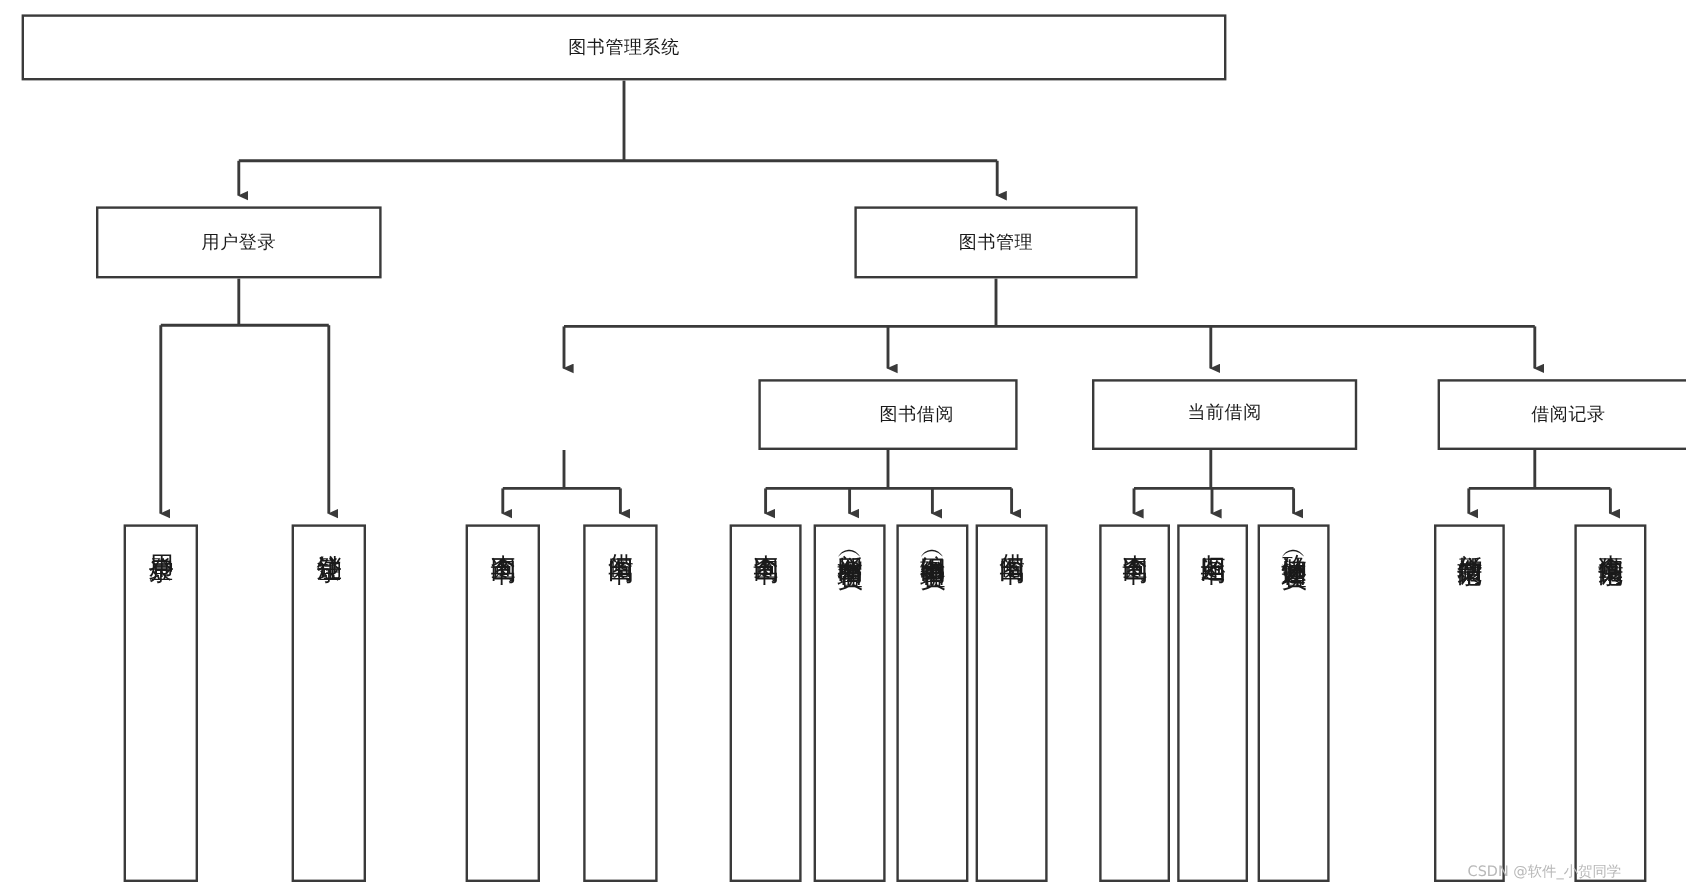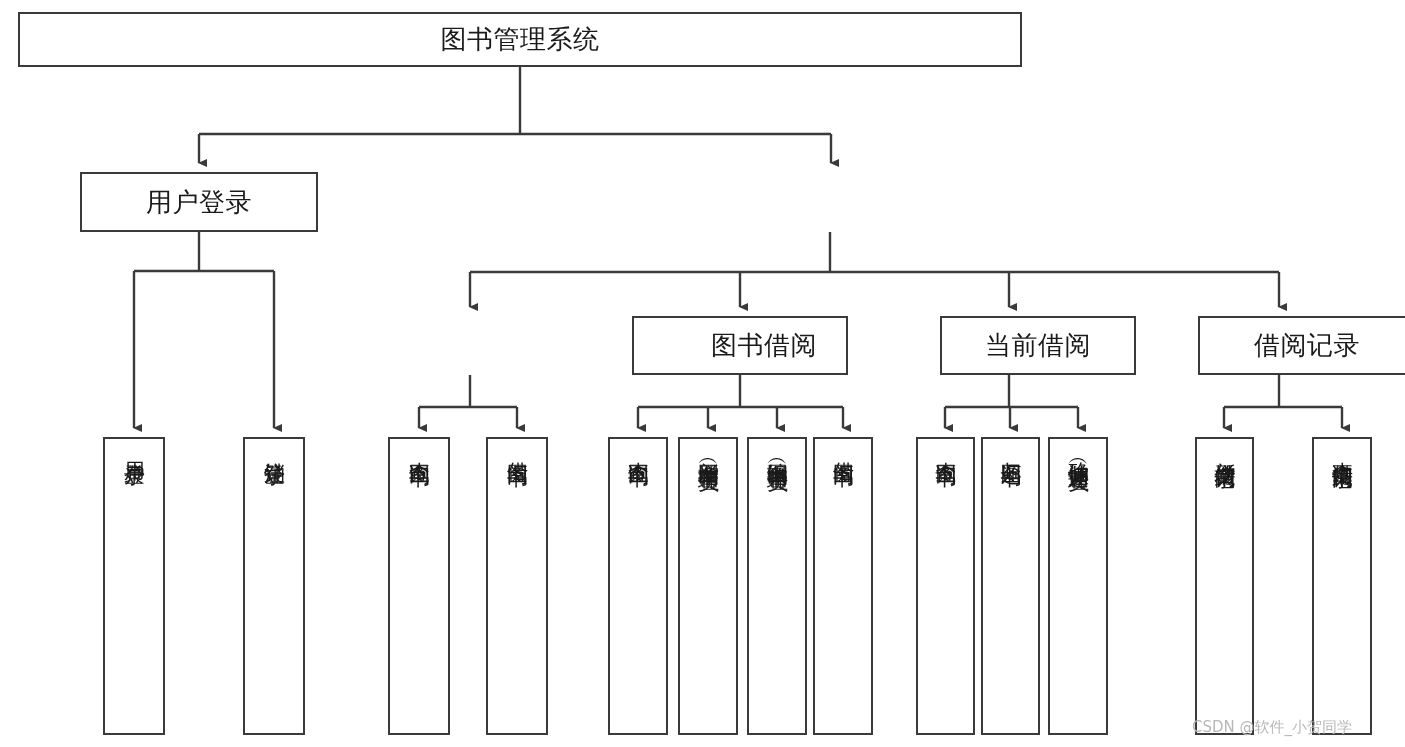--- a/index.html
+++ b/index.html
@@ -31,44 +31,45 @@
     background: #ffffff;
     display: flex;
     align-items: center;
     justify-content: center;
     color: #1a1a1a;
   }
   .node-box.root {
     border-width: 2px;
   }
   .node-label-h {
-    font-size: 26px;
+    font-size: 15px;
     line-height: 1.1;
     letter-spacing: 0.5px;
     white-space: nowrap;
   }
   .node-box.leaf {
     align-items: flex-start;
     padding-top: 6px;
   }
   .node-label-v {
     writing-mode: vertical-rl;
     text-orientation: upright;
     font-size: 21px;
     line-height: 1.18;
     letter-spacing: 1.5px;
     white-space: nowrap;
   }
   #watermark {
     position: absolute;
-    font-size: 15px;
+    font-size: 12px;
     color: #b8b8b8;
     white-space: nowrap;
     user-select: none;
     pointer-events: none;
+    margin-left: 31px;
   }
 </style>
 </head>
 <body>
 
 <div id="canvas">
 
   <svg id="diagram-svg" viewBox="0 0 1405 747" xmlns="http://www.w3.org/2000/svg">
     <defs>
       <marker id="arrowhead" markerWidth="9" markerHeight="9" refX="4" refY="8" orient="auto" markerUnits="userSpaceOnUse">
@@ -120,27 +121,30 @@
   </svg>
 
   <div class="node-box root" style="left:18px; top:12px; width:1004px; height:55px;">
     <span class="node-label-h">图书管理系统</span>
   </div>
 
   <div class="node-box" style="left:80px; top:172px; width:238px; height:60px;">
     <span class="node-label-h">用户登录</span>
   </div>
 
+  <div class="node-box" style="left:712px; top:172px; width:236px; height:60px;">
+    <span class="node-label-h">图书管理</span>
+  </div>
 
 
   <div class="node-box" style="left:632px; top:316px; width:216px; height:59px;padding-left:48px;">
     <span class="node-label-h">图书借阅</span>
   </div>
 
-  <div class="node-box" style="left:940px; top:316px; width:196px; height:59px;">
+  <div class="node-box" style="left:910px; top:316px; width:221px; height:59px;font-family:Liberation Mono, monospace;">
     <span class="node-label-h">当前借阅</span>
   </div>
 
   <div class="node-box" style="left:1170px; top:316px; width:218px; height:59px;margin-left:28px;">
     <span class="node-label-h">借阅记录</span>
   </div>
 
   <div class="node-box leaf" style="left:103px; top:437px; width:62px; height:298px;">
     <span class="node-label-v">用户登录</span>
   </div>

